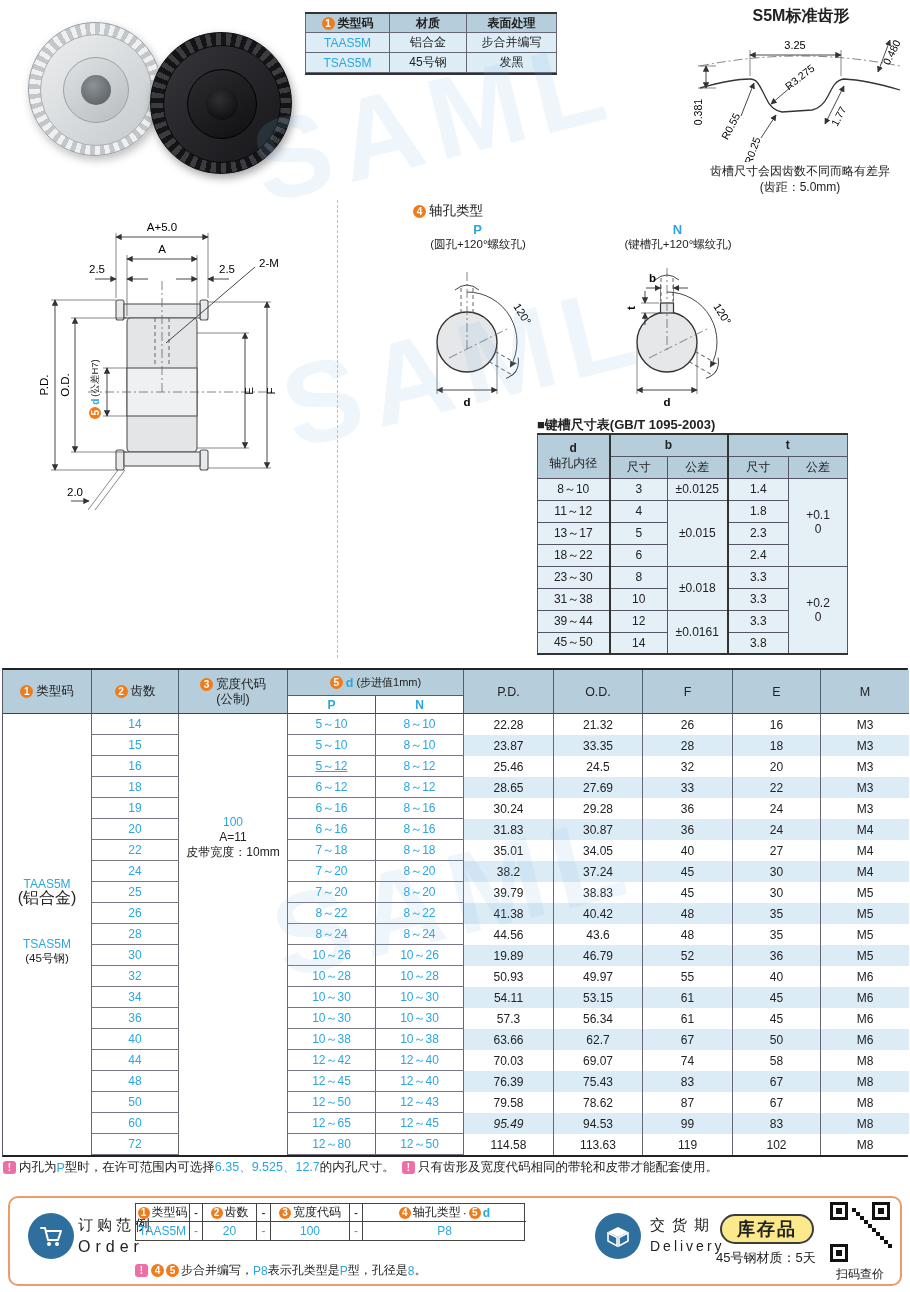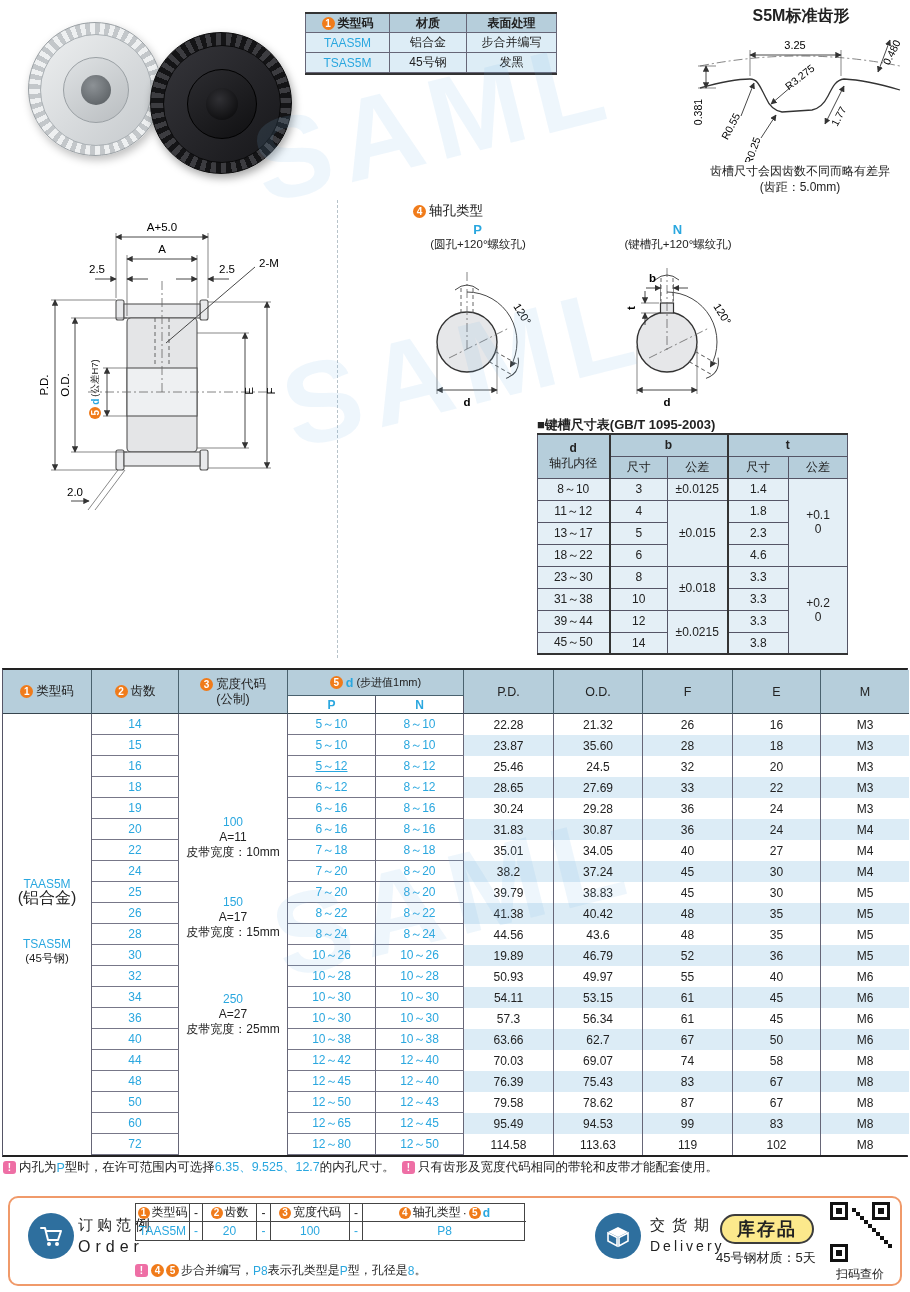--- a/index.html
+++ b/index.html
@@ -364,41 +364,41 @@
       <td class="thk">1.8</td>
     </tr>
     <tr>
       <td>13～17</td>
       <td class="thk">5</td>
       <td class="thk">2.3</td>
     </tr>
     <tr>
       <td>18～22</td>
       <td class="thk">6</td>
-      <td class="thk">4.6</td>
+      <td class="thk">2.4</td>
     </tr>
     <tr>
       <td>23～30</td>
       <td class="thk">8</td>
       <td rowspan="2">±0.018</td>
       <td class="thk">3.3</td>
       <td rowspan="4">
         <div>+0.2</div>
             <div>0</div>
       </td>
     </tr>
     <tr>
       <td>31～38</td>
       <td class="thk">10</td>
       <td class="thk">3.3</td>
     </tr>
     <tr>
       <td>39～44</td>
       <td class="thk">12</td>
-      <td rowspan="2">±0.0215</td>
+      <td rowspan="2">±0.0161</td>
       <td class="thk">3.3</td>
     </tr>
     <tr>
       <td>45～50</td>
       <td class="thk">14</td>
       <td class="thk">3.8</td>
     </tr>
   </tbody>
     </table>
 
@@ -445,45 +445,35 @@
       <div class="tc-group" style="top:50.5%;">
         <div class="blue">TSAS5M</div>
         <div style="font-size:11.5px;">(45号钢)</div>
       </div>
     </div>
     <div class="merged" style="grid-column:3; grid-row:3 / span 21;">
       <div class="wc-group" style="top:23%;">
         <div class="blue">100</div>
         <div>A=11</div>
         <div>皮带宽度：10mm</div>
-      </div>
-      <div class="wc-group" style="top:41%;">
-        <div class="blue">150</div>
-        <div>A=17</div>
-        <div>皮带宽度：15mm</div>
-      </div>
-      <div class="wc-group" style="top:63%;">
-        <div class="blue">250</div>
-        <div>A=27</div>
-        <div>皮带宽度：25mm</div>
       </div>
     </div>
   <div class="mcell line blue" style="grid-area: 3 / 2;">14</div>
       <div class="mcell line blue" style="grid-area: 3 / 4;">5～10</div>
       <div class="mcell line blue" style="grid-area: 3 / 5;">8～10</div>
       <div class="mcell data" style="grid-area: 3 / 6;">22.28</div>
       <div class="mcell data" style="grid-area: 3 / 7;">21.32</div>
       <div class="mcell data" style="grid-area: 3 / 8;">26</div>
       <div class="mcell data" style="grid-area: 3 / 9;">16</div>
       <div class="mcell data last" style="grid-area: 3 / 10;">M3</div>
       <div class="mcell line blue" style="grid-area: 4 / 2;">15</div>
       <div class="mcell line blue" style="grid-area: 4 / 4;">5～10</div>
       <div class="mcell line blue" style="grid-area: 4 / 5;">8～10</div>
       <div class="mcell data alt" style="grid-area: 4 / 6;">23.87</div>
-      <div class="mcell data alt" style="grid-area: 4 / 7;">35.60</div>
+      <div class="mcell data alt" style="grid-area: 4 / 7;">33.35</div>
       <div class="mcell data alt" style="grid-area: 4 / 8;">28</div>
       <div class="mcell data alt" style="grid-area: 4 / 9;">18</div>
       <div class="mcell data alt last" style="grid-area: 4 / 10;">M3</div>
       <div class="mcell line blue" style="grid-area: 5 / 2;">16</div>
       <div class="mcell line blue" style="grid-area: 5 / 4; text-decoration: underline;">5～12</div>
       <div class="mcell line blue" style="grid-area: 5 / 5;">8～12</div>
       <div class="mcell data" style="grid-area: 5 / 6;">25.46</div>
       <div class="mcell data" style="grid-area: 5 / 7;">24.5</div>
       <div class="mcell data" style="grid-area: 5 / 8;">32</div>
       <div class="mcell data" style="grid-area: 5 / 9;">20</div>
@@ -612,21 +602,21 @@
       <div class="mcell line blue" style="grid-area: 21 / 4;">12～50</div>
       <div class="mcell line blue" style="grid-area: 21 / 5;">12～43</div>
       <div class="mcell data" style="grid-area: 21 / 6;">79.58</div>
       <div class="mcell data" style="grid-area: 21 / 7;">78.62</div>
       <div class="mcell data" style="grid-area: 21 / 8;">87</div>
       <div class="mcell data" style="grid-area: 21 / 9;">67</div>
       <div class="mcell data last" style="grid-area: 21 / 10;">M8</div>
       <div class="mcell line blue" style="grid-area: 22 / 2;">60</div>
       <div class="mcell line blue" style="grid-area: 22 / 4;">12～65</div>
       <div class="mcell line blue" style="grid-area: 22 / 5;">12～45</div>
-      <div class="mcell data alt" style="grid-area: 22 / 6;">95.49</div>
+      <div class="mcell data alt" style="grid-area: 22 / 6; font-style: italic;">95.49</div>
       <div class="mcell data alt" style="grid-area: 22 / 7;">94.53</div>
       <div class="mcell data alt" style="grid-area: 22 / 8;">99</div>
       <div class="mcell data alt" style="grid-area: 22 / 9;">83</div>
       <div class="mcell data alt last" style="grid-area: 22 / 10;">M8</div>
       <div class="mcell line blue" style="grid-area: 23 / 2;">72</div>
       <div class="mcell line blue" style="grid-area: 23 / 4;">12～80</div>
       <div class="mcell line blue" style="grid-area: 23 / 5;">12～50</div>
       <div class="mcell data" style="grid-area: 23 / 6;">114.58</div>
       <div class="mcell data" style="grid-area: 23 / 7;">113.63</div>
       <div class="mcell data" style="grid-area: 23 / 8;">119</div>

